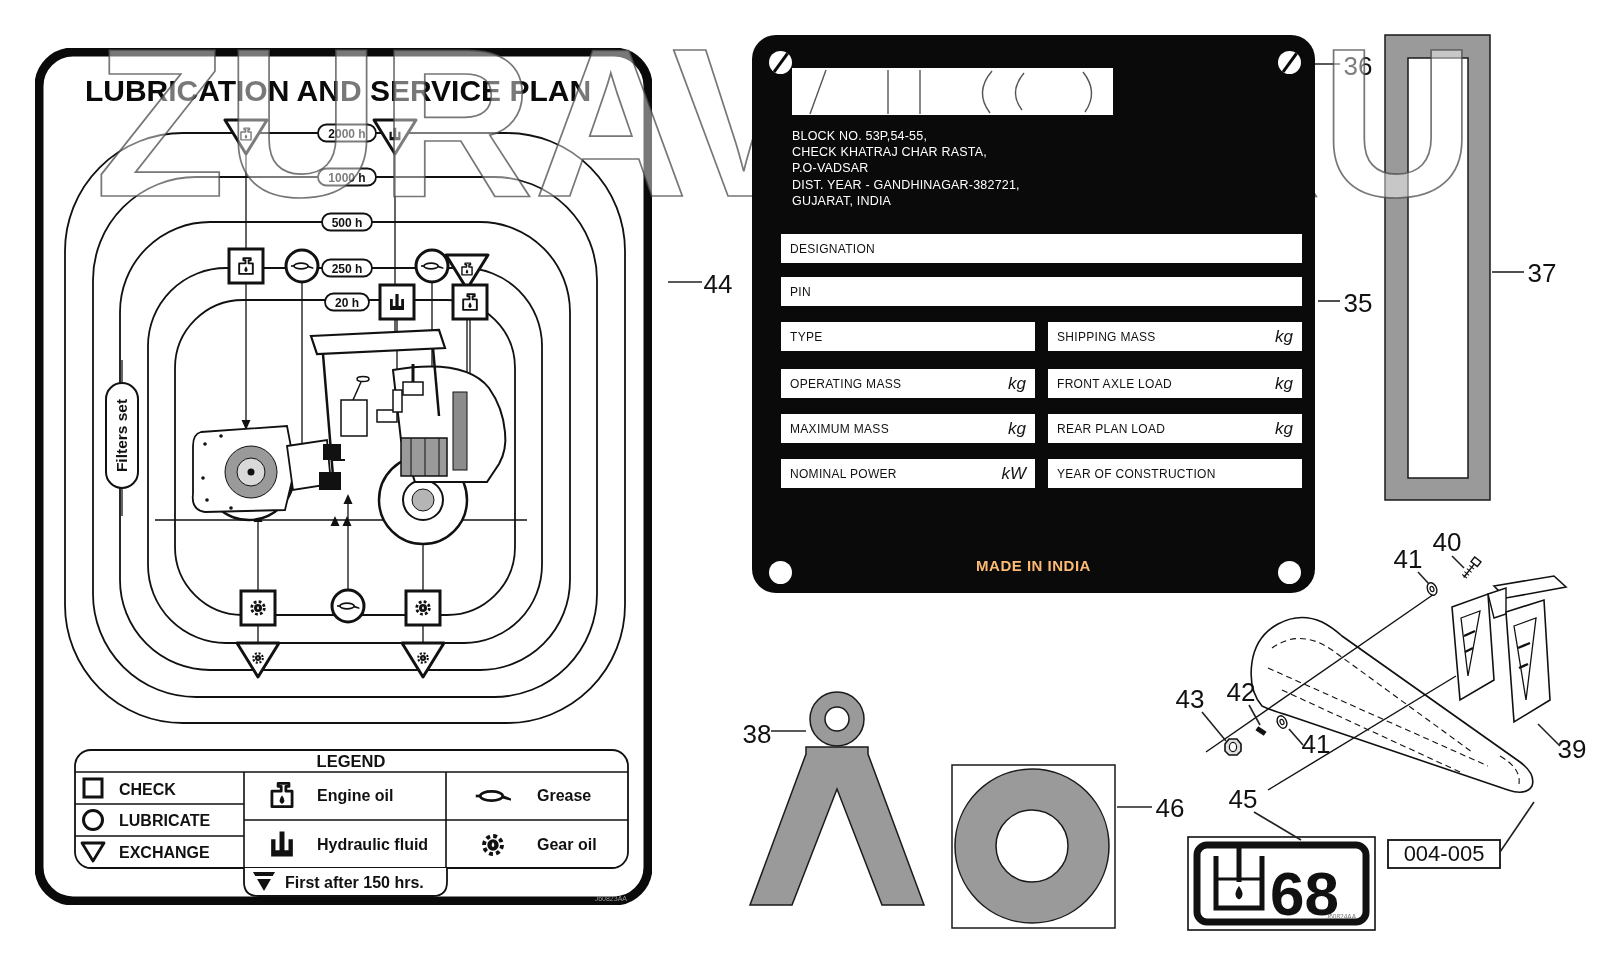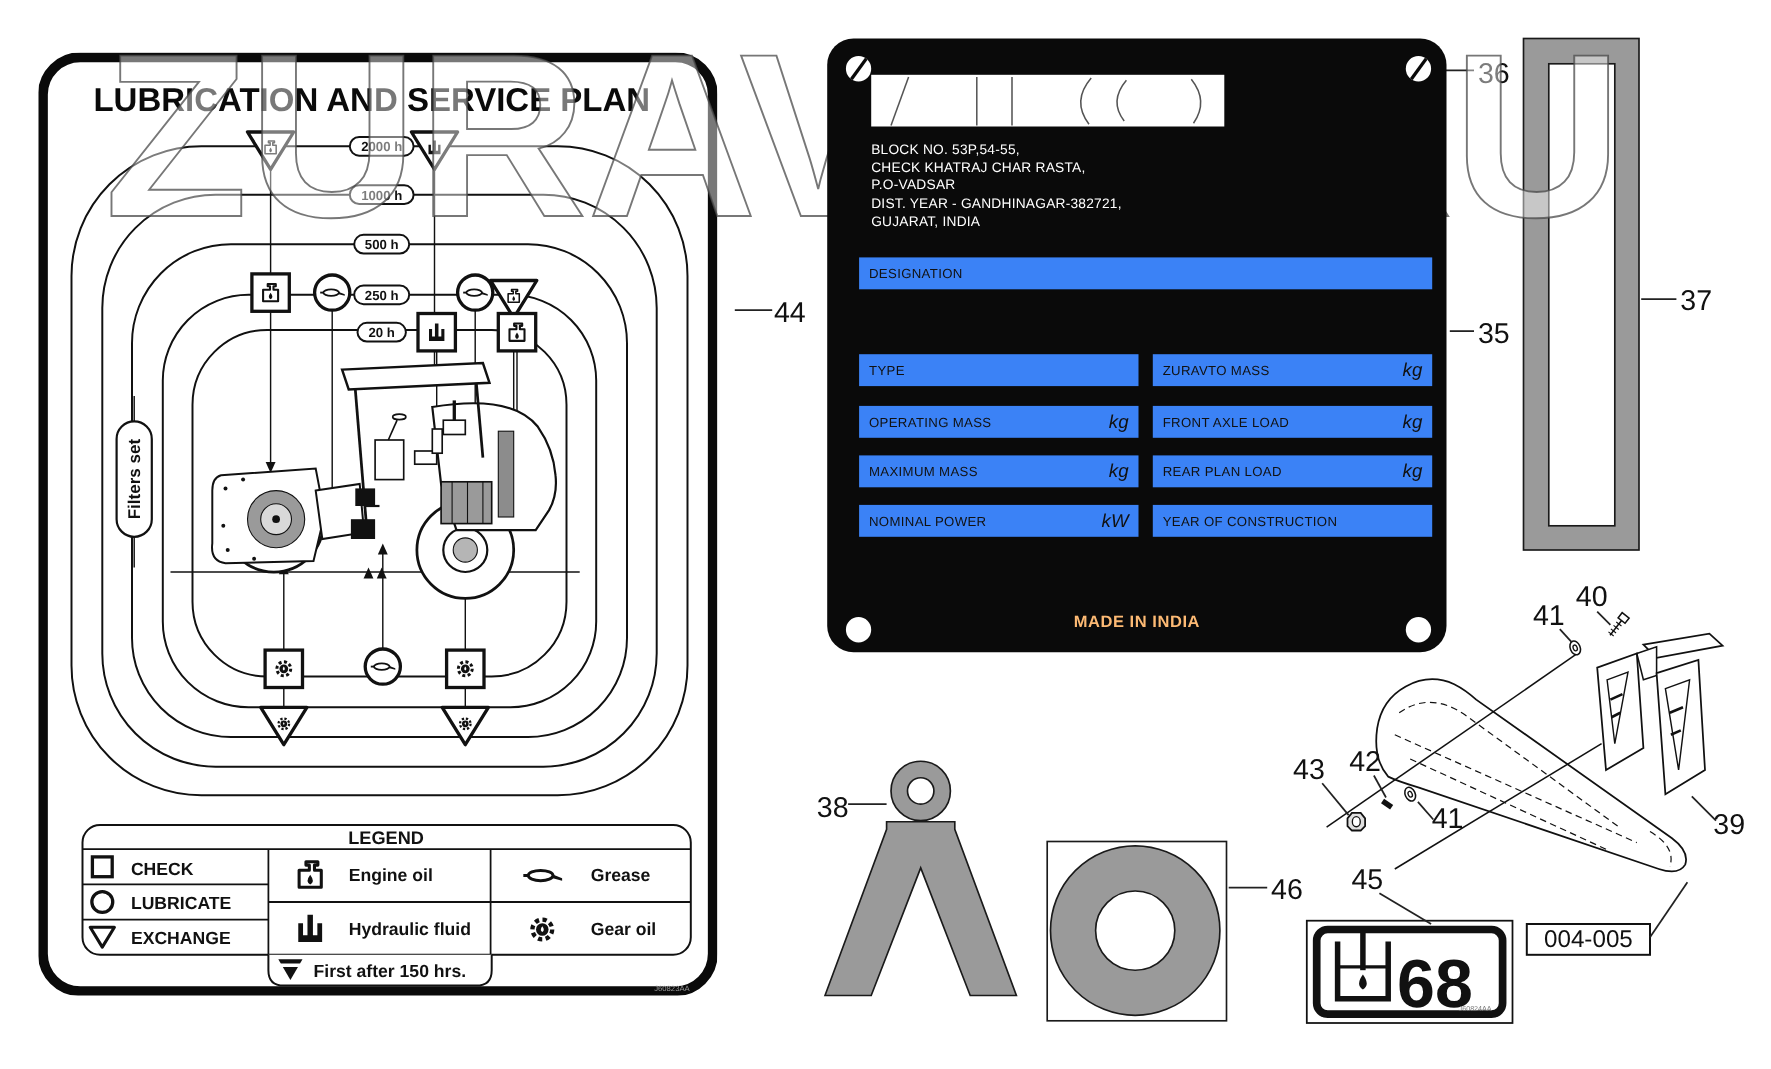--- a/index.html
+++ b/index.html
@@ -9,21 +9,21 @@
   svg text{font-family:"Liberation Sans",sans-serif;}
   
   .plate{position:absolute;left:752px;top:35px;width:563px;height:558px;background:#0a0a0a;
          border-radius:24px;}
   .screw{position:absolute;width:23px;height:23px;border-radius:50%;background:#fff;overflow:hidden;}
   .screw.slashed::after{content:"";position:absolute;left:10px;top:-3px;width:2.5px;height:30px;
          background:#0a0a0a;transform:rotate(36deg);}
   .logo-box{position:absolute;left:40px;top:33px;width:321px;height:47px;background:#fff;}
   .addr{position:absolute;left:40px;top:93px;color:#fff;font-size:12.5px;line-height:16.2px;
         letter-spacing:.2px;}
-  .bar{position:absolute;height:29px;background:#3b82f6;display:flex;align-items:center;
+  .bar{position:absolute;height:29px;background:#ffffff;display:flex;align-items:center;
        justify-content:space-between;padding:0 9px;box-sizing:border-box;text-align:right;}
   .bar .lbl{font-size:12px;color:#111;letter-spacing:.3px;}
   .bar .unit{font-size:17px;color:#111;font-style:italic;}
   .made-in{position:absolute;left:0;top:522px;width:100%;text-align:center;color:#fdba74;
            font-weight:bold;font-size:15px;letter-spacing:.5px;}
 </style>
 </head>
 <body>
 
 <div class="stage">
@@ -384,26 +384,29 @@
       <div>BLOCK NO. 53P,54-55,</div>
       <div>CHECK KHATRAJ CHAR RASTA,</div>
       <div>P.O-VADSAR</div>
       <div>DIST. YEAR - GANDHINAGAR-382721,</div>
       <div>GUJARAT, INDIA</div>
     </div>
 
     <div class="bar" style="left:29px;top:199px;width:521px">
       <span class="lbl">DESIGNATION</span>
     </div>
+    <div class="bar" style="left:29px;top:242px;width:521px">
+      <span class="lbl">PIN</span>
+    </div>
 
     <div class="bar" style="left:29px;top:287px;width:254px">
       <span class="lbl">TYPE</span>
     </div>
     <div class="bar" style="left:296px;top:287px;width:254px">
-      <span class="lbl">ZURAVTO MASS</span>
+      <span class="lbl">SHIPPING MASS</span>
       <span class="unit">kg</span>
     </div>
 
     <div class="bar" style="left:29px;top:334px;width:254px">
       <span class="lbl">OPERATING MASS</span>
       <span class="unit">kg</span>
     </div>
     <div class="bar" style="left:296px;top:334px;width:254px">
       <span class="lbl">FRONT AXLE LOAD</span>
       <span class="unit">kg</span>

